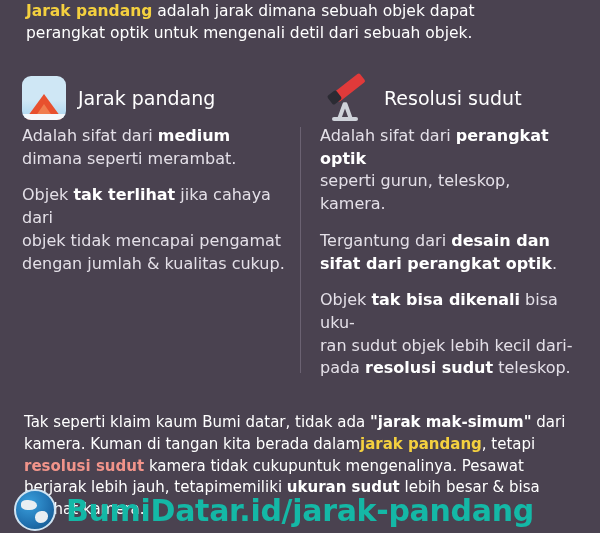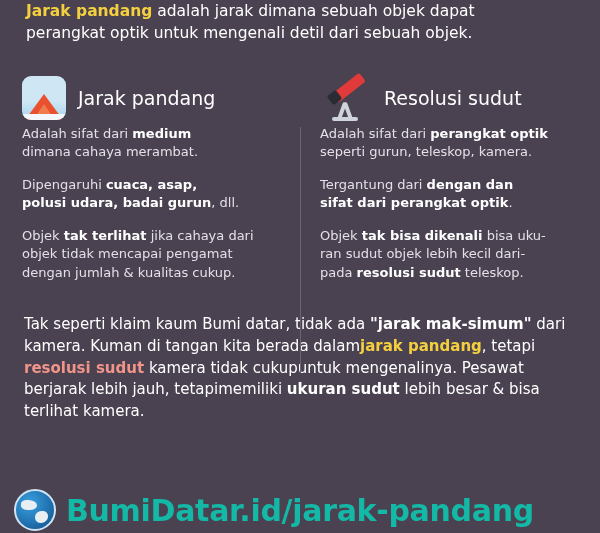--- a/index.html
+++ b/index.html
@@ -129,21 +129,21 @@
   .icon-tele .bar {
     position: absolute;
     width: 26px; height: 4px;
     background: #cfd3da;
     bottom: 1px; left: 12px;
     border-radius: 2px;
   }
 
   .para {
     color: #e4e0e8;
-    font-size: 13px;
+    font-size: 16px;
     line-height: 1.42;
     margin-bottom: 14px;
   }
   .para b { color: #ffffff; font-weight: bold; }
 
   
   .bottom {
     margin-top: 18px;
     padding: 0 24px;
     color: #ffffff;
@@ -212,40 +212,39 @@
     <div class="col left">
       <div class="col-head">
         <div class="icon-square">
           <div class="mtn"></div>
           <div class="mtn2"></div>
           <div class="base"></div>
         </div>
         <div class="col-title">Jarak pandang</div>
       </div>
       <div id="col0body">
-          <div class="para"><span>Adalah sifat dari </span><b>medium</b><br><span>dimana cahaya merambat.</span></div>
-          <div class="para"><span>Dipengaruhi </span><b>cuaca, asap,</b><br><b>polusi udara, badai gurun</b><span>, dll.</span></div>
+          <div class="para"><span>Adalah sifat dari </span><b>medium</b><br><span>dimana seperti merambat.</span></div>
           <div class="para"><span>Objek </span><b>tak terlihat</b><span> jika cahaya dari</span><br><span>objek tidak mencapai pengamat</span><br><span>dengan jumlah &amp; kualitas cukup.</span></div>
         </div>
     </div>
 
     <div class="col right">
       <div class="col-head">
         <div class="icon-tele">
           <div class="tube"></div>
           <div class="tube-dark"></div>
           <div class="leg-l"></div>
           <div class="leg-r"></div>
           <div class="bar"></div>
         </div>
         <div class="col-title">Resolusi sudut</div>
       </div>
       <div id="col1body">
           <div class="para"><span>Adalah sifat dari </span><b>perangkat optik</b><br><span>seperti gurun, teleskop, kamera.</span></div>
-          <div class="para"><span>Tergantung dari </span><b>dengan dan</b><br><b>sifat dari perangkat optik</b><span>.</span></div>
+          <div class="para"><span>Tergantung dari </span><b>desain dan</b><br><b>sifat dari perangkat optik</b><span>.</span></div>
           <div class="para"><span>Objek </span><b>tak bisa dikenali</b><span>  bisa uku-</span><br><span>ran sudut objek</span><span> lebih kecil dari-</span><br><span>pada </span><b>resolusi sudut</b><span> teleskop.</span></div>
         </div>
     </div>
   </div>
 
   <div class="bottom" id="bottom"><span class="line"><span>Tak seperti klaim kaum Bumi datar, tidak ada </span><span style="font-weight: bold;">"jarak mak-</span></span><span class="line"><span style="font-weight: bold;">simum"</span><span> dari kamera. Kuman di tangan kita berada dalam</span></span><span class="line"><span class="hl-yellow">jarak pandang</span><span>, tetapi </span><span class="hl-pink">resolusi sudut</span><span> kamera tidak cukup</span></span><span class="line"><span>untuk mengenalinya. Pesawat berjarak lebih jauh, tetapi</span></span><span class="line"><span>memiliki </span><span style="font-weight: bold;">ukuran sudut</span><span> lebih besar &amp; bisa terlihat kamera.</span></span></div>
 
   <div class="footer">
     <div class="globe"></div>
     <div class="footer-text">BumiDatar.id/jarak-pandang</div>

